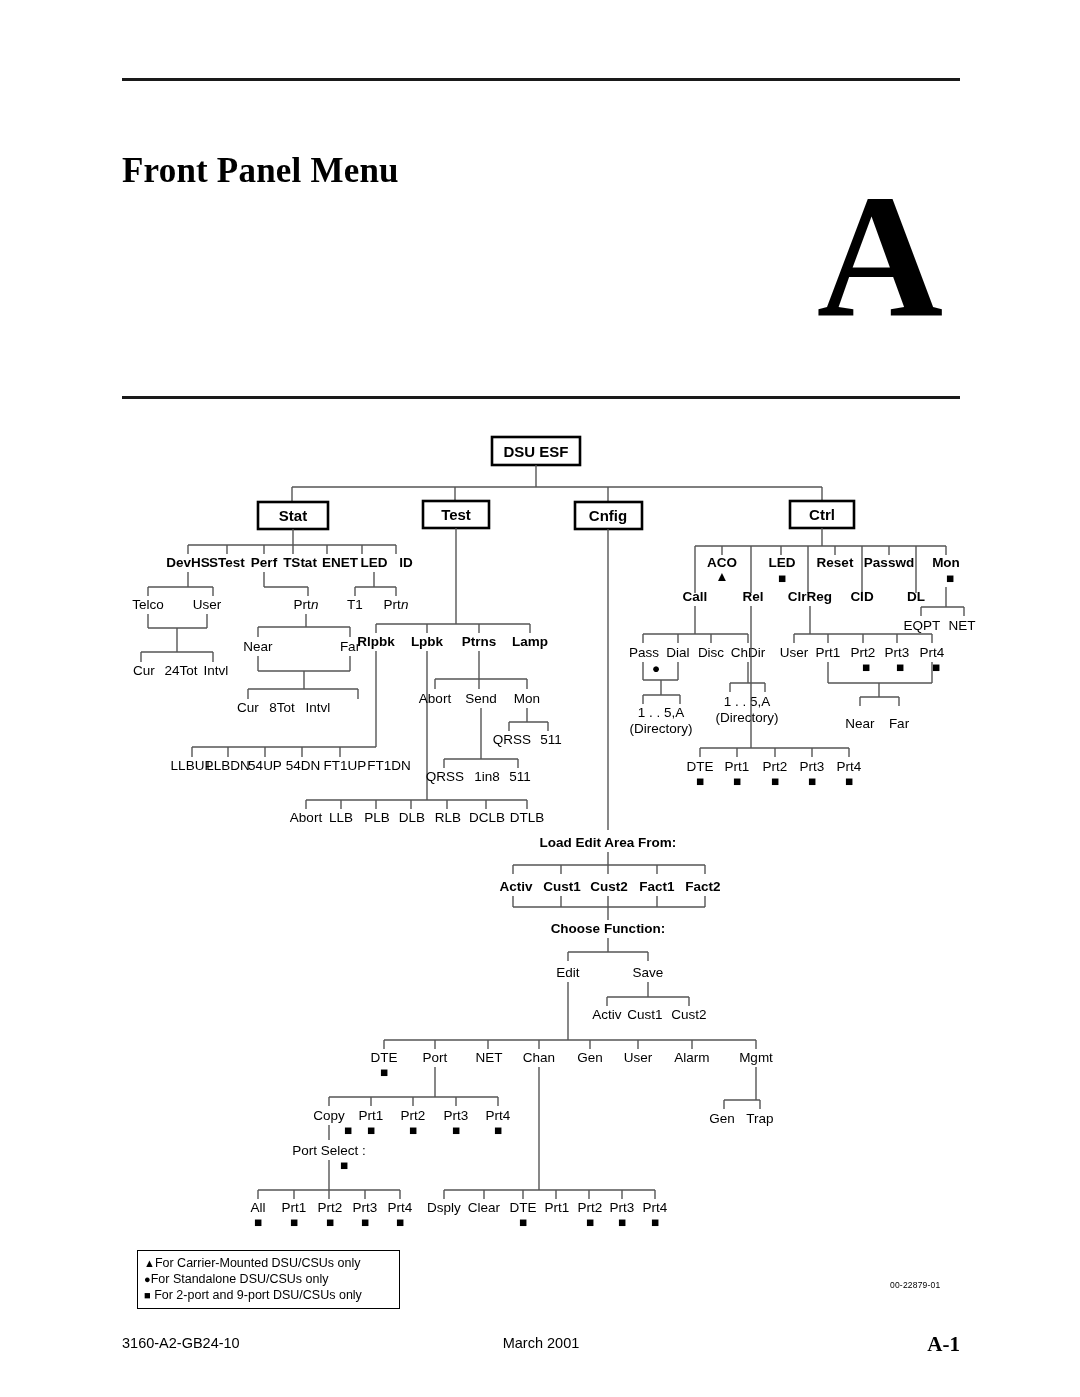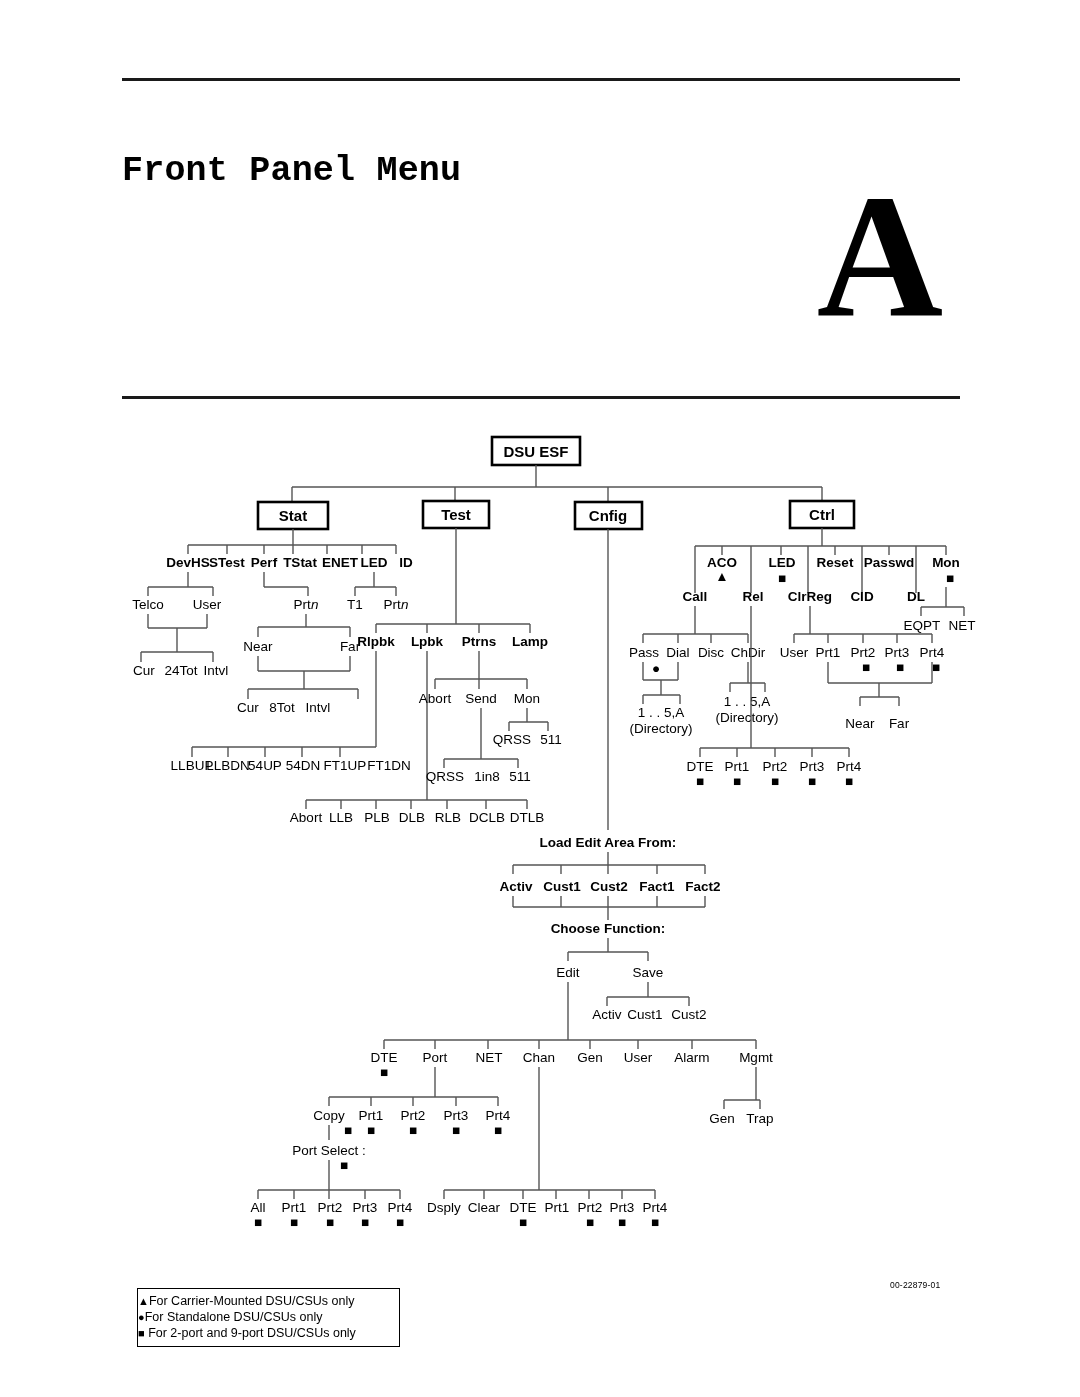--- a/index.html
+++ b/index.html
@@ -5,32 +5,32 @@
   html,body{margin:0;padding:0;background:#fff;}
   body{width:1080px;height:1397px;position:relative;
        font-family:"Liberation Sans", sans-serif;color:#000;}
   .page{position:absolute;inset:0;}
 
   .rule{position:absolute;left:122px;width:838px;background:#1a1a1a;}
   .rule-top{top:78px;height:3px;}
   .rule-mid{top:396px;height:3px;}
 
   .chapter-title{position:absolute;left:122px;top:128px;
-       font-family:Liberation Mono, monospace;font-weight:bold;
+       font-family:Liberation Serif, serif;font-weight:bold;
        font-size:35px;letter-spacing:.2px;}
 
   .chapter-letter{position:absolute;left:800px;top:176px;width:160px;
        text-align:center;font-family:"Liberation Serif", serif;
        font-weight:bold;font-size:175px;line-height:160px;}
 
   .diagram{position:absolute;left:0;top:415px;width:948px;height:830px;}
   .diagram svg{position:absolute;left:0;top:0;}
 
-  .legend{position:absolute;left:137px;top:1288px;width:263px;
-       border:1.5px solid #000;padding:4px 6px 5px 0;box-sizing:border-box;}
+  .legend{position:absolute;left:137px;top:1250px;width:263px;
+       border:1.5px solid #000;padding:4px 6px 5px 6px;box-sizing:border-box;}
   .legend div{font-size:12.5px;line-height:16px;white-space:nowrap;}
   .legend .gl{font-size:11px;}
 
   .drawing-no{position:absolute;left:890px;top:1280px;font-size:8.5px;
        letter-spacing:.2px;}
 
   .footer{position:absolute;left:122px;top:1335px;width:838px;height:26px;}
   .footer .fl{position:absolute;left:0;top:0;font-size:14.5px;}
   .footer .fc{position:absolute;left:0;width:838px;top:0;text-align:center;
        font-size:14.5px;}
@@ -457,14 +457,19 @@
     <div>
       <span class="gl">●</span><span>For Standalone DSU/CSUs only</span>
     </div>
     <div>
       <span class="gl">■</span> <span>For 2-port and 9-port DSU/CSUs only</span>
     </div>
   </div>
 
   <div class="drawing-no">00-22879-01</div>
 
+  <div class="footer">
+    <span class="fl">3160-A2-GB24-10</span>
+    <span class="fc">March 2001</span>
+    <span class="fr">A-1</span>
+  </div>
 
 </div>
 
 </body></html>

